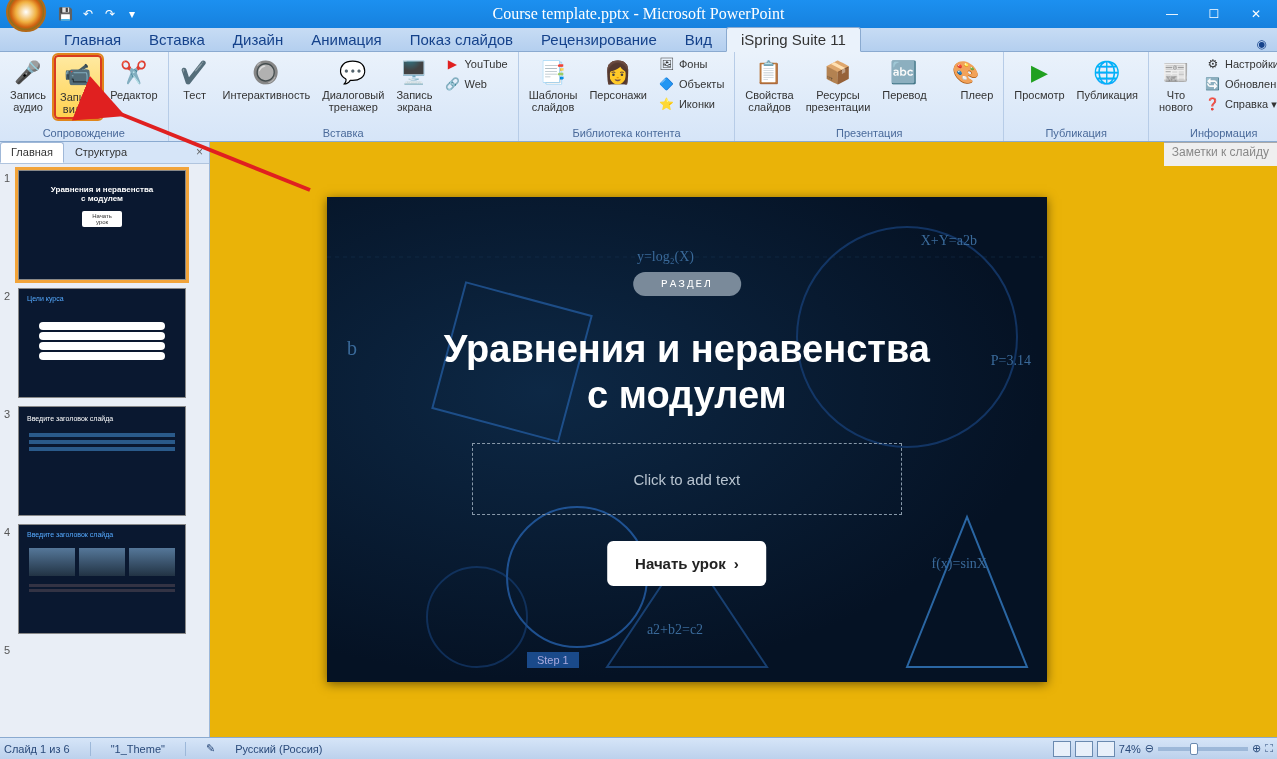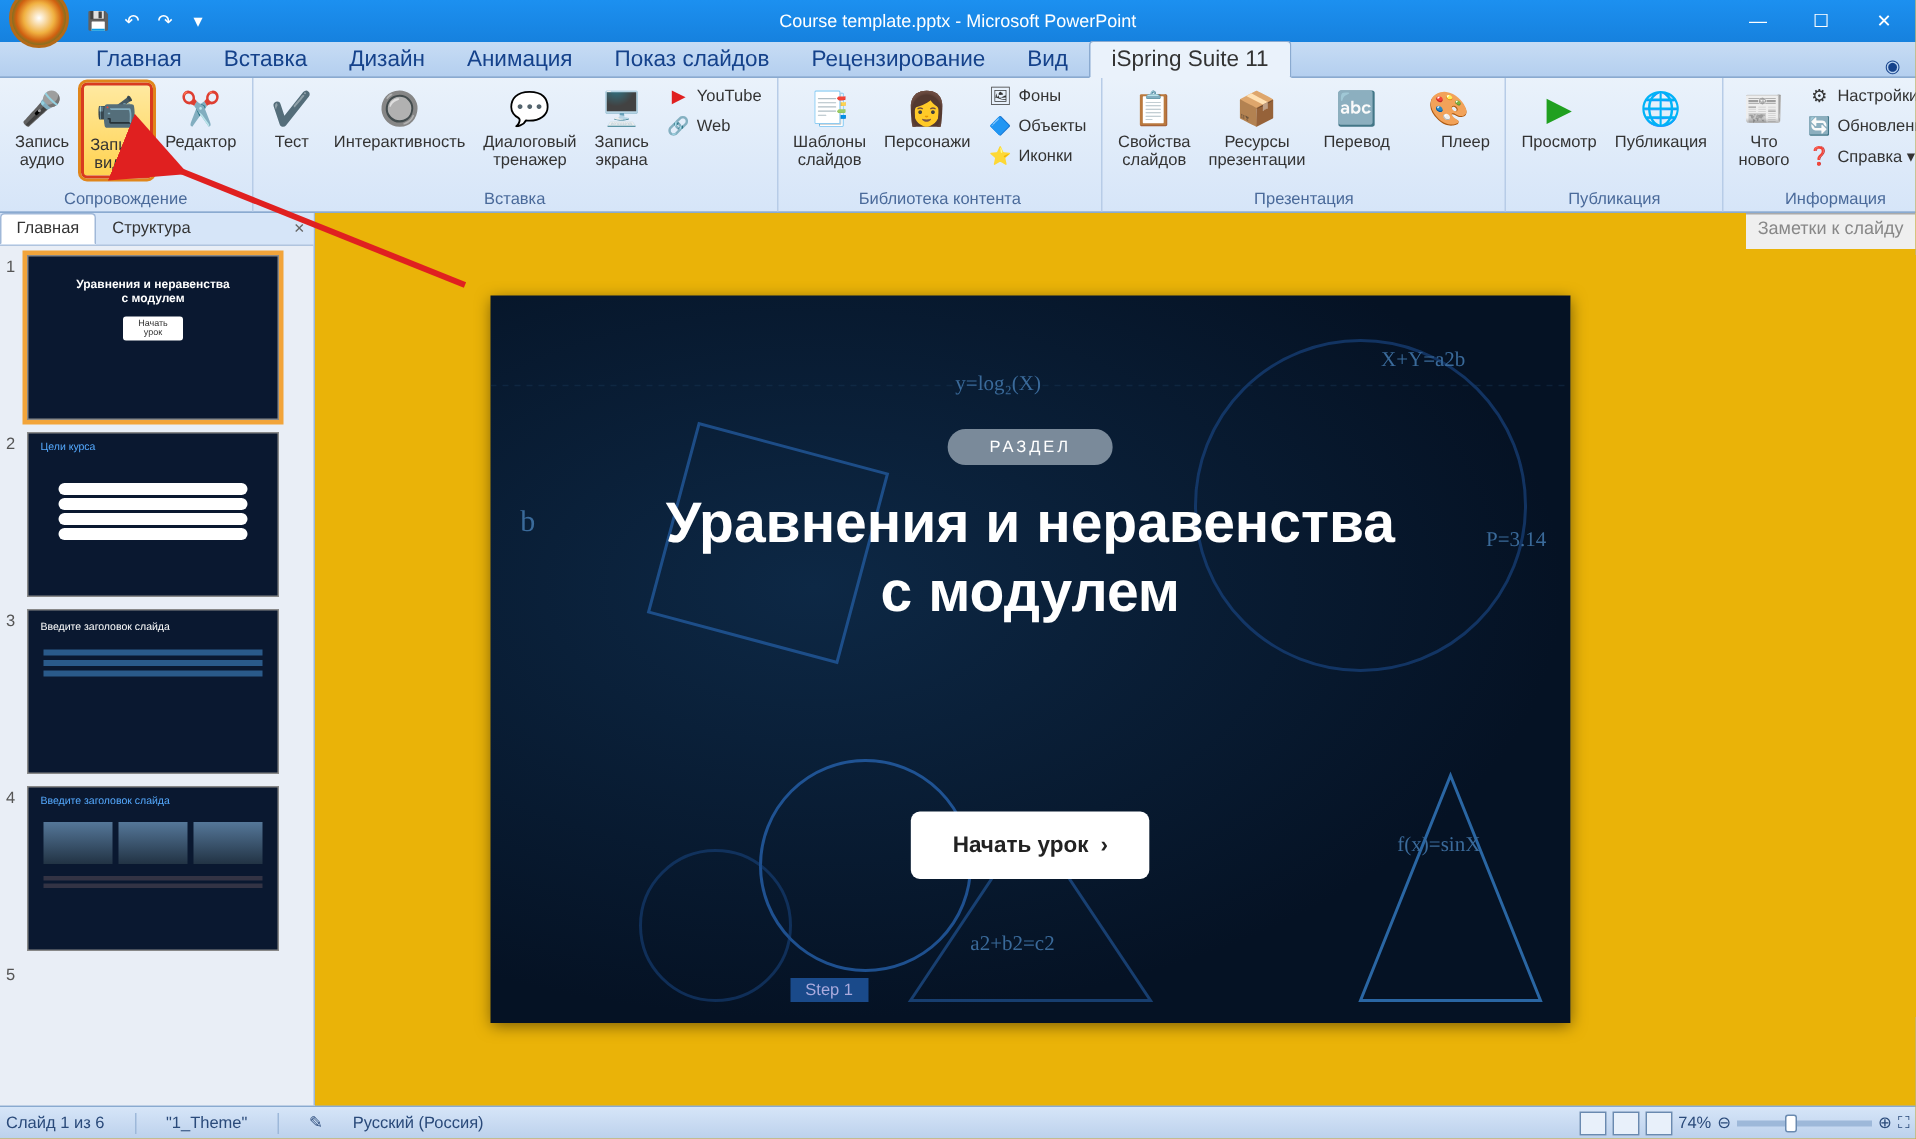--- a/index.html
+++ b/index.html
@@ -3,21 +3,21 @@
 <meta charset="utf-8">
 <style>
   * { box-sizing: border-box; margin: 0; padding: 0; font-family: "Segoe UI", Tahoma, sans-serif; }
   body { width: 1277px; height: 759px; background: #9db8d9; overflow: hidden; font-size: 12px; color: #333; }
 
   
   .titlebar { height: 28px; background: linear-gradient(#1c90f0, #1681de); display: flex; align-items: center; color: #fff; position: relative; }
   .office-btn { width: 40px; height: 40px; background: radial-gradient(#fff, #f0b040 40%, #d06010 60%, #408030 80%); border-radius: 50%; margin: -4px 4px 0 6px; border: 2px solid #b36a18; position: relative; z-index: 10; }
   .qat { display: flex; gap: 6px; padding-left: 8px; }
   .qat span { width: 16px; height: 16px; display: inline-flex; align-items: center; justify-content: center; font-size: 12px; color: #fff; cursor: pointer; }
-  .titletext { position: absolute; left: 50%; transform: translateX(-50%); font-size: 12px; }
+  .titletext { position: absolute; left: 50%; transform: translateX(-50%); font-size: 16px; font-family: Liberation Serif, serif; }
   .winbtns { margin-left: auto; display: flex; }
   .winbtns div { width: 42px; height: 28px; display: flex; align-items: center; justify-content: center; color: #fff; cursor: pointer; }
 
   
   .ribbon-tabs { height: 24px; background: linear-gradient(#c7dcf4, #b4cfef); display: flex; align-items: flex-end; padding-left: 50px; gap: 0; border-bottom: 1px solid #8aaad0; }
   .ribbon-tabs .tab { padding: 3px 14px 3px 14px; color: #15428b; cursor: pointer; font-size: 15px; }
   .ribbon-tabs .tab.active { background: #eaf2fb; border: 1px solid #8aaad0; border-bottom: 1px solid #eaf2fb; border-radius: 3px 3px 0 0; position: relative; top: 1px; color: #333; }
   .help-icon { margin-left: auto; margin-right: 10px; color: #15428b; cursor: pointer; }
 
   
@@ -53,21 +53,21 @@
   .thumb .tbtn { background: #fff; color: #333; font-size: 6px; padding: 2px 6px; margin: 4px auto; width: 40px; text-align: center; border-radius: 2px; }
   .thumb .tbars { padding: 12px 20px; }
   .thumb .tbar { height: 8px; background: #fff; border-radius: 4px; margin: 2px 0; }
   .thumb .timg { display: flex; gap: 4px; padding: 4px 10px; }
   .thumb .timg div { flex: 1; height: 28px; background: linear-gradient(#557799,#223344); }
 
   .editor { flex: 1; background: #eab308; display: flex; flex-direction: row; }
   .slide-area { flex: 1; display: flex; align-items: center; justify-content: center; position: relative; }
   .slide { width: 720px; height: 485px; background: radial-gradient(ellipse at 30% 40%, #0d2845 0%, #051224 70%); position: relative; overflow: hidden; box-shadow: 0 2px 10px rgba(0,0,0,.5); }
   .slide svg.bg { position: absolute; inset: 0; }
-  .chip { position: absolute; top: 89px; left: 50%; transform: translateX(-50%); background: #7a8a9a; color: #fff; padding: 6px 28px; border-radius: 16px; font-size: 11px; letter-spacing: 2px; }
+  .chip { position: absolute; top: 75px; left: 50%; transform: translateX(-50%); background: #7a8a9a; color: #fff; padding: 6px 28px; border-radius: 16px; font-size: 11px; letter-spacing: 2px; font-family: Liberation Mono, monospace; }
   .slide-title { position: absolute; top: 130px; left: 0; right: 0; text-align: center; color: #fff; font-size: 38px; font-weight: 800; line-height: 1.2; }
   .subbox { position: absolute; top: 246px; left: 145px; right: 145px; height: 72px; border: 1px dashed #8899aa; display: flex; align-items: center; justify-content: center; color: #b8c4d0; font-size: 15px; }
   .startbtn { position: absolute; bottom: 96px; left: 50%; transform: translateX(-50%); background: #fff; color: #222; padding: 14px 28px; border-radius: 6px; font-size: 15px; font-weight: 600; display: flex; align-items: center; gap: 8px; cursor: pointer; }
   .mathtxt { position: absolute; color: #3a6a9a; font-size: 14px; font-family: serif; }
 
   .notes { height: 24px; background: #efefef; border-top: 1px solid #aaa; padding: 2px 8px; font-size: 12px; color: #888; }
 
   
   .statusbar { height: 22px; background: linear-gradient(#d6e5f8, #bcd1ec); border-top: 1px solid #8aaad0; display: flex; align-items: center; font-size: 11px; color: #2a4a7a; padding: 0 4px; gap: 20px; }
   .statusbar .sep { width: 1px; height: 14px; background: #9db8d9; }
@@ -335,20 +335,21 @@
         <span class="mathtxt" style="top:52px;left:310px">y=log₂(X)</span>
         <span class="mathtxt" style="top:36px;right:70px">X+Y=a2b</span>
         <span class="mathtxt" style="top:156px;right:16px">P=3.14</span>
         <span class="mathtxt" style="bottom:44px;left:320px">a2+b2=c2</span>
         <span class="mathtxt" style="bottom:110px;right:60px">f(x)=sinX</span>
         <span class="mathtxt" style="bottom:14px;left:200px;background:#1a4a8a;color:#aad;padding:2px 10px;font-family:sans-serif;font-size:11px">Step 1</span>
         <span class="mathtxt" style="top:140px;left:20px;font-size:20px">b</span>
         <div class="chip">РАЗДЕЛ</div>
         <div class="slide-title" style="white-space:pre-line">Уравнения и неравенства
 с модулем</div>
+        <div class="subbox">Click to add text</div>
         <div class="startbtn">
             <span>Начать урок</span>
             <span>›</span>
           </div>
       </div>
     </div>
     <div class="notes">Заметки к слайду</div>
   </div>
 </div>
 

